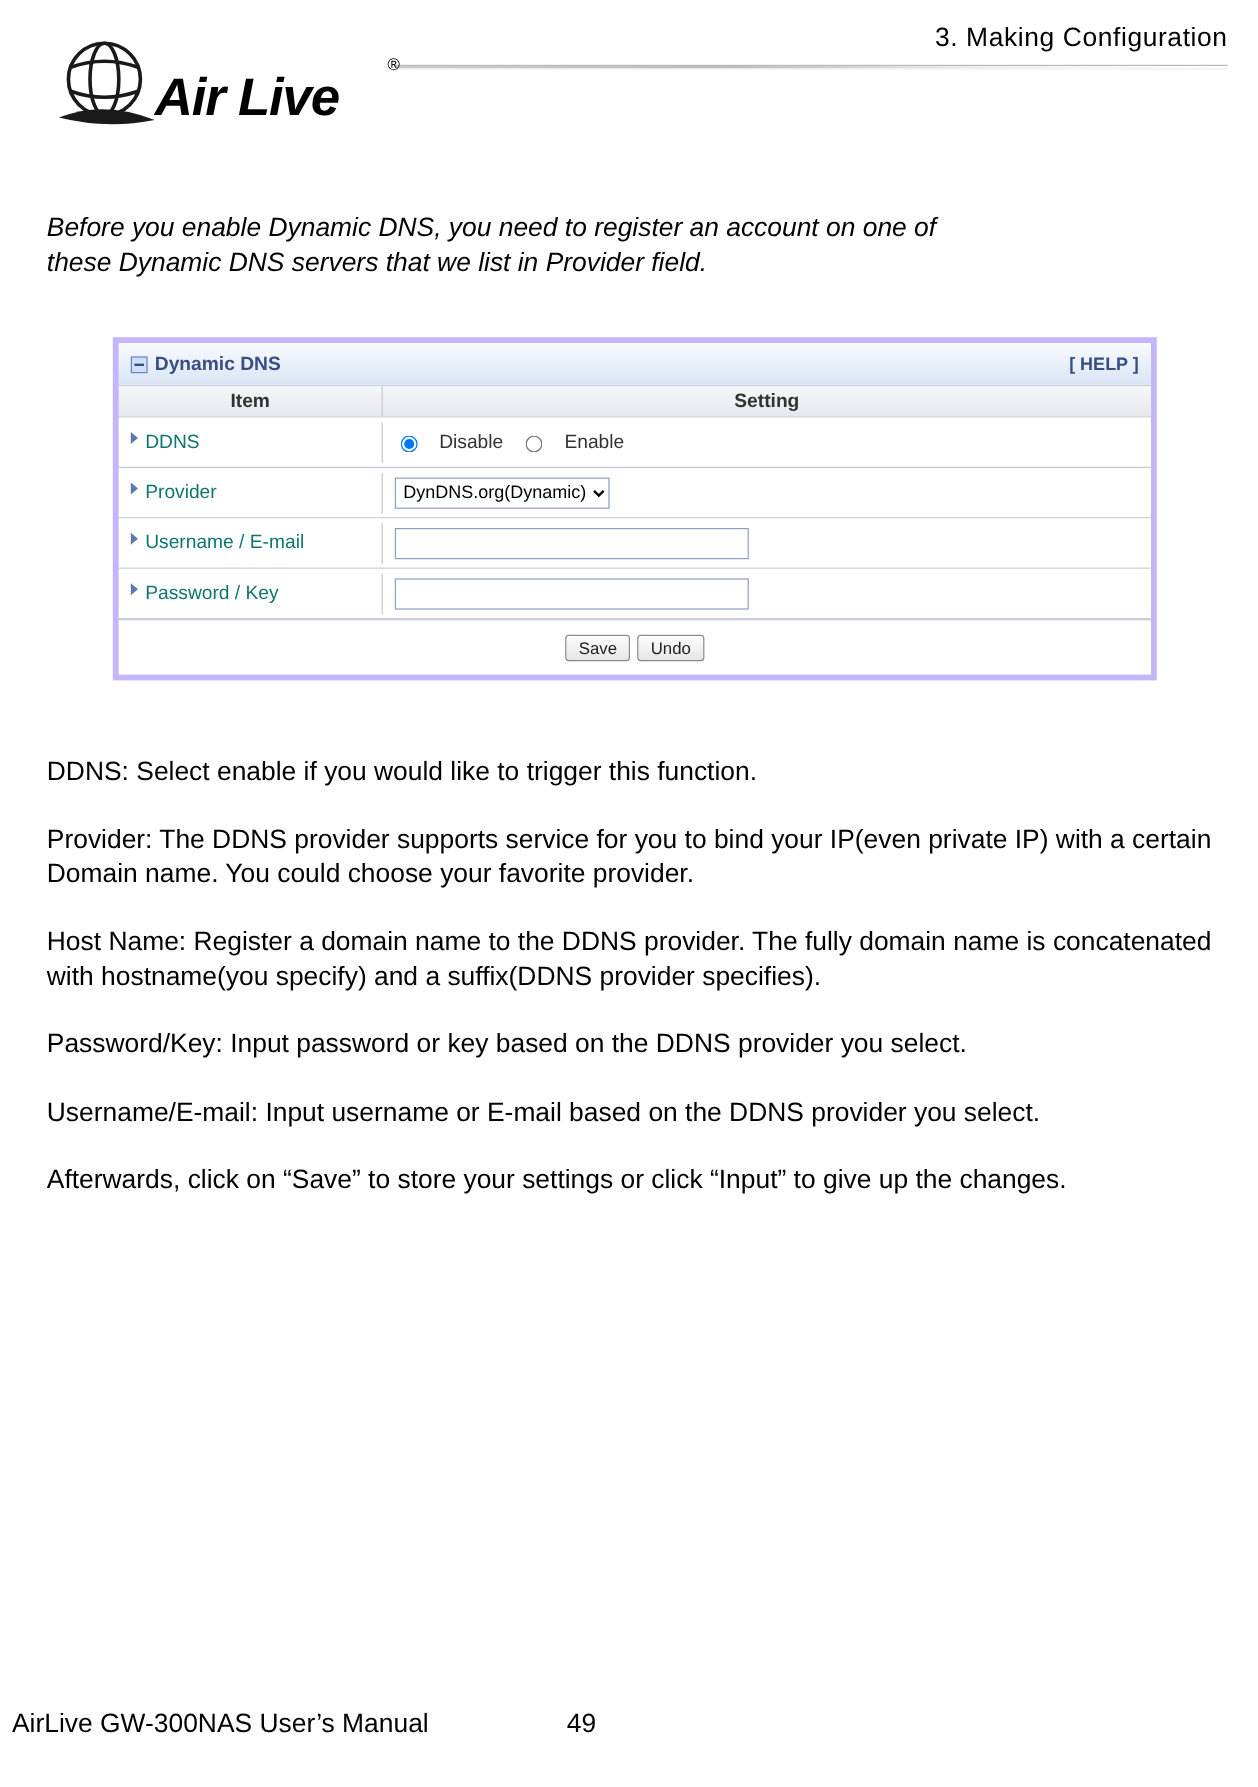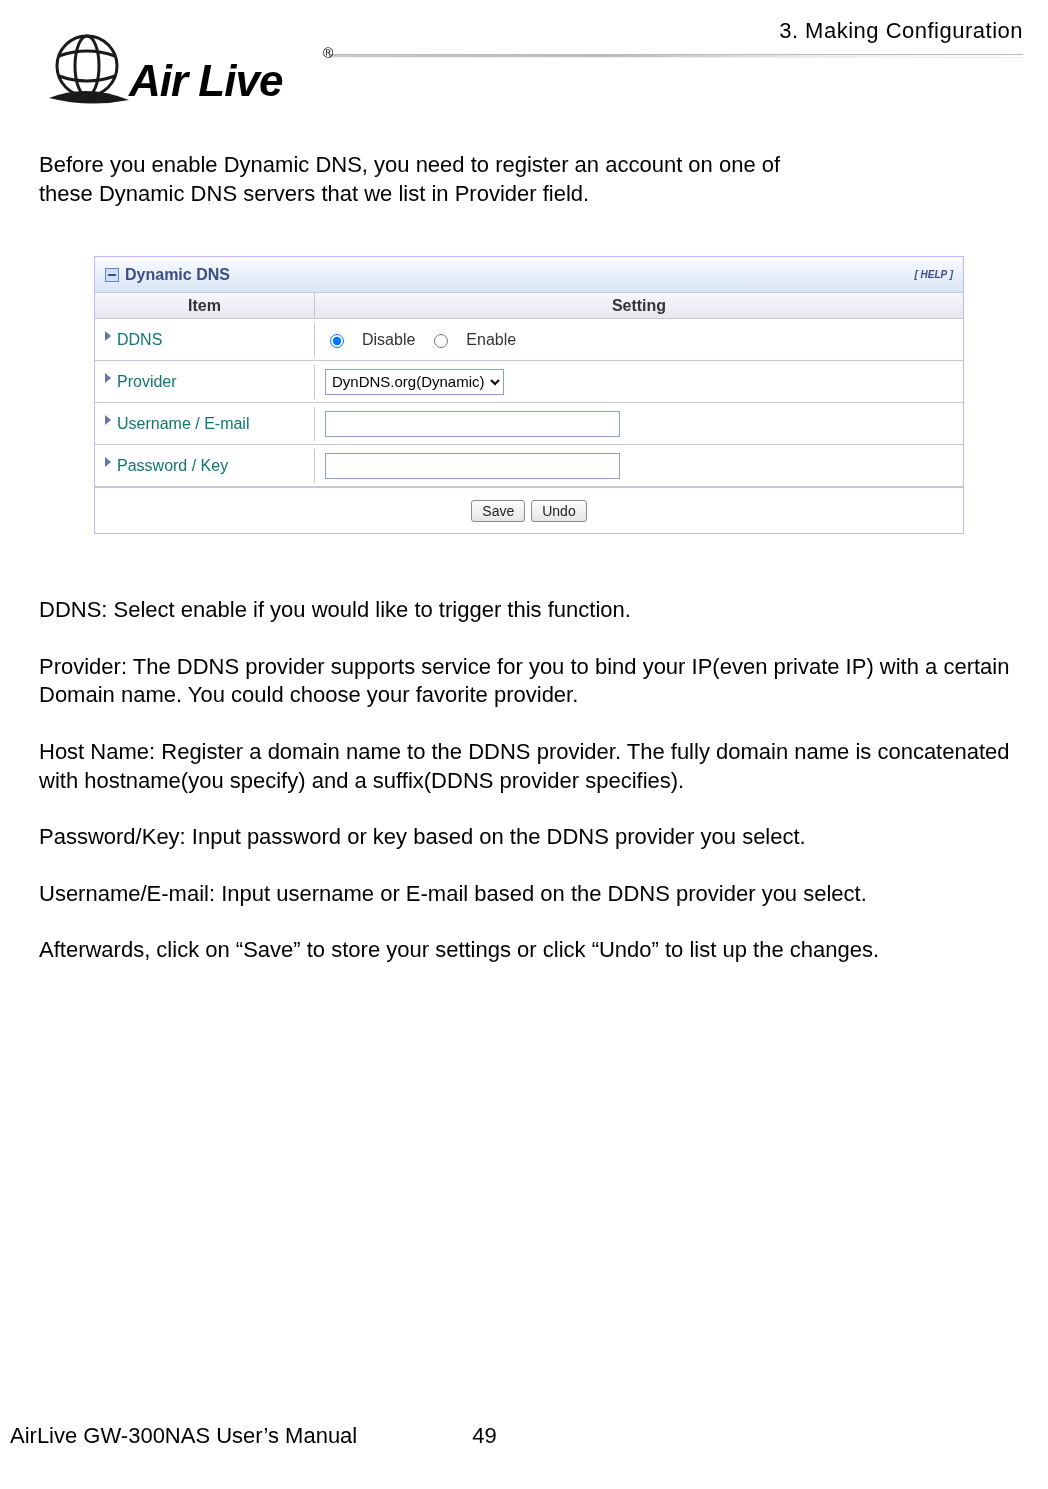--- a/index.html
+++ b/index.html
@@ -48,49 +48,49 @@
   .logo svg { display:block; }
   .logo-text {
     font-family: Arial, sans-serif;
     font-size: 44px;
     font-weight: bold;
     font-style: italic;
     letter-spacing: -1px;
   }
 
   .intro {
-    margin-top: 11px;
+    margin-top: 36px;
     font-size: 22px;
     line-height: 1.3;
     max-width: 760px;
+    font-style: italic;
   }
 
   .panel-wrap {
     margin: 48px 0 0 55px;
     width: 870px;
-    border: 1px solid #c4b5fd;
+    border: 5px solid #c4b5fd;
     font-family: Tahoma, Arial, sans-serif;
   }
   .panel-title {
     height: 36px;
     background: linear-gradient(#f9fbff, #d9e4f4);
     border-bottom: 1px solid #c3c8d4;
     display: flex;
     align-items: center;
     padding: 0 10px;
     color: #3a4e86;
     font-weight: bold;
     font-size: 16px;
   }
   .panel-title .left { display:flex; align-items:center; gap:6px; flex:1; }
   .panel-title .help {
     color: #3a4e86;
     font-weight: bold;
-    font-size: 10px;
-    font-style: italic;
+    font-size: 15px;
   }
   .minus-icon {
     width:14px; height:14px;
     border:1px solid #6a84c2;
     background:#cfe0fb;
     position: relative;
   }
   .minus-icon::after {
     content:"";
     position:absolute;
@@ -288,21 +288,21 @@
       <button class="btn">Undo</button>
     </div>
   </div>
 
   <div class="body-text">
     <p>DDNS: Select enable if you would like to trigger this function.</p>
     <p>Provider: The DDNS provider supports service for you to bind your IP(even private IP) with a certain Domain name. You could choose your favorite provider.</p>
     <p>Host Name: Register a domain name to the DDNS provider. The fully domain name is concatenated with hostname(you specify) and a suffix(DDNS provider specifies).</p>
     <p>Password/Key: Input password or key based on the DDNS provider you select.</p>
     <p>Username/E-mail: Input username or E-mail based on the DDNS provider you select.</p>
-    <p>Afterwards, click on “Save” to store your settings or click “Undo” to list up the changes.</p>
+    <p>Afterwards, click on “Save” to store your settings or click “Input” to give up the changes.</p>
   </div>
 
   <div class="footer">
     <span class="fn">AirLive GW-300NAS User’s Manual</span>
     <span class="pg">49</span>
   </div>
 
 </div>
 
 </body></html>

